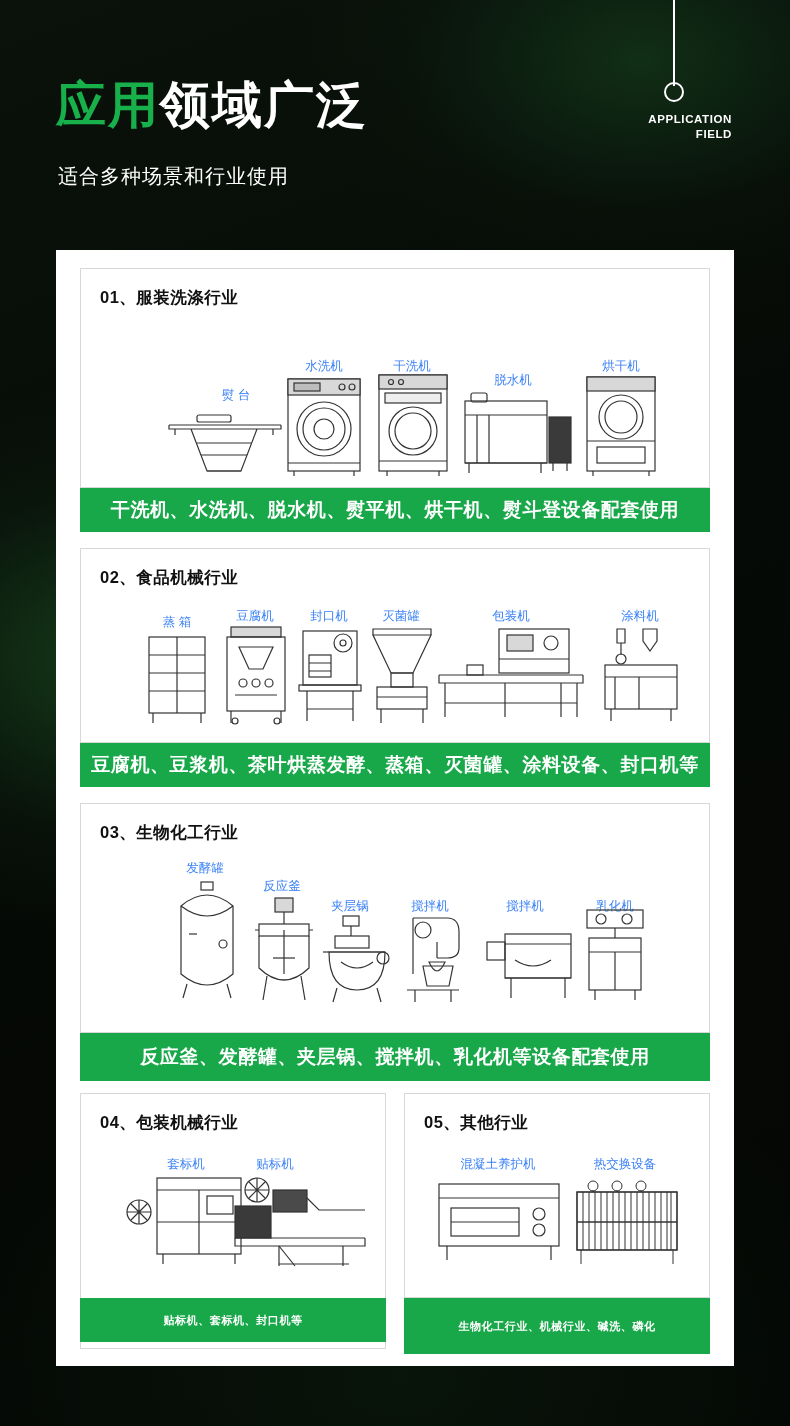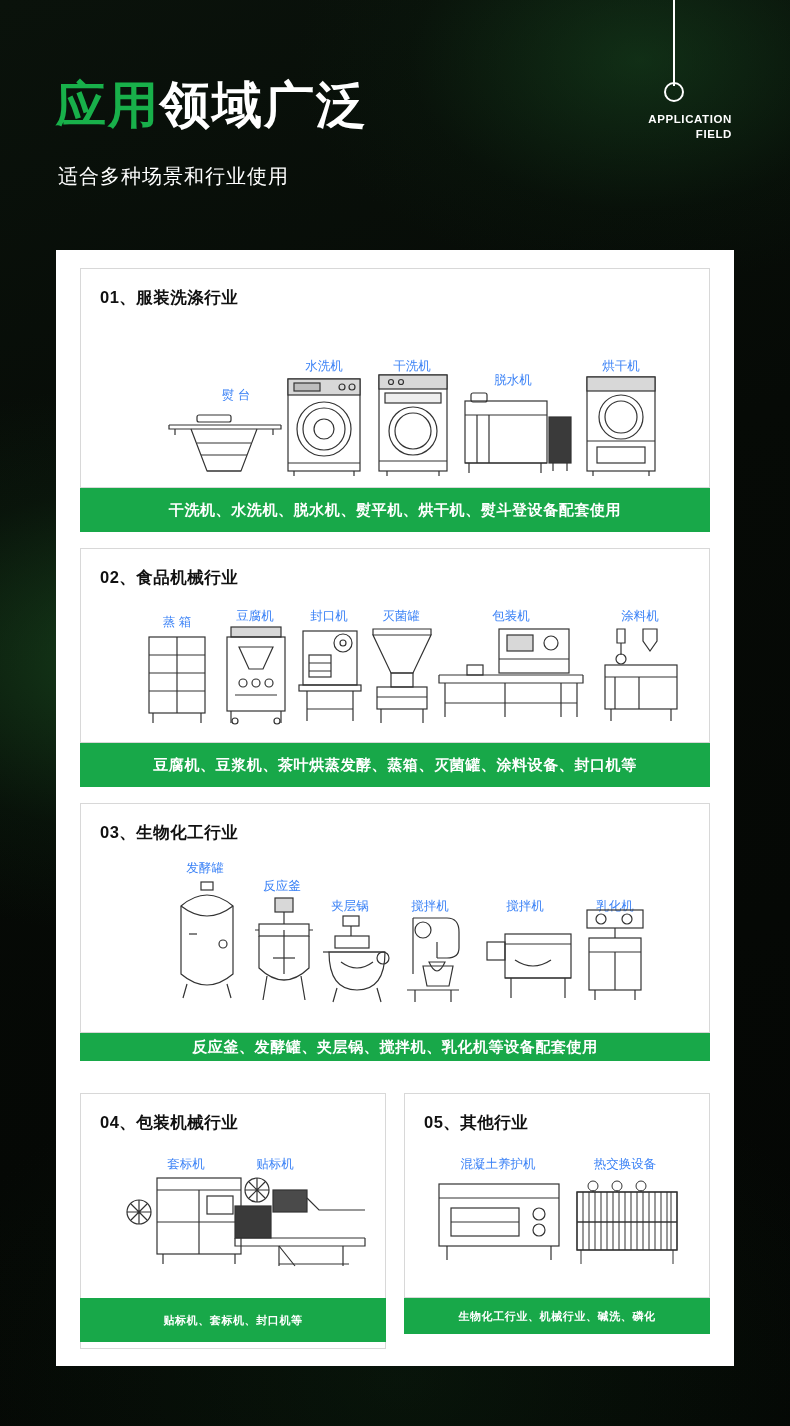--- a/index.html
+++ b/index.html
@@ -115,21 +115,21 @@
     top: 18px;
     font-size: 16.5px;
     font-weight: bold;
     color: #111111;
     letter-spacing: 0.5px;
   }
   .banner {
     position: absolute;
     background: #18a849;
     color: #ffffff;
-    font-size: 15px;
+    font-size: 19px;
     font-weight: bold;
     letter-spacing: 0.6px;
     display: flex;
     align-items: center;
     justify-content: center;
     text-align: center;
   }
 
   
   .mlabel {
@@ -143,25 +143,25 @@
 
   .art { position: absolute; }
   .art svg { display: block; }
 
   
   #card1 { left: 0;   top: 0;    width: 630px; height: 220px; }
   #ban1  { left: 0;   top: 220px; width: 630px; height: 44px; }
   #card2 { left: 0;   top: 280px; width: 630px; height: 195px; }
   #ban2  { left: 0;   top: 475px; width: 630px; height: 44px; }
   #card3 { left: 0;   top: 535px; width: 630px; height: 230px; }
-  #ban3  { left: 0;   top: 765px; width: 630px; height: 28px; }
+  #ban3  { left: 0;   top: 765px; width: 630px; height: 48px; }
   #card4 { left: 0;   top: 825px; width: 306px; height: 256px; }
   #ban4  { left: 0;   top: 1030px; width: 306px; height: 44px; }
   #card5 { left: 324px; top: 825px; width: 306px; height: 205px; }
-  #ban5  { left: 324px; top: 1030px; width: 306px; height: 36px; }
+  #ban5  { left: 324px; top: 1030px; width: 306px; height: 56px; }
   #ban4, #ban5 { font-size: 11px; }
 </style>
 </head>
 <body>
 
 <div class="page">
 
   <div class="header">
     <div class="title">
       <span class="accent">应用</span><span>领域广泛</span>

